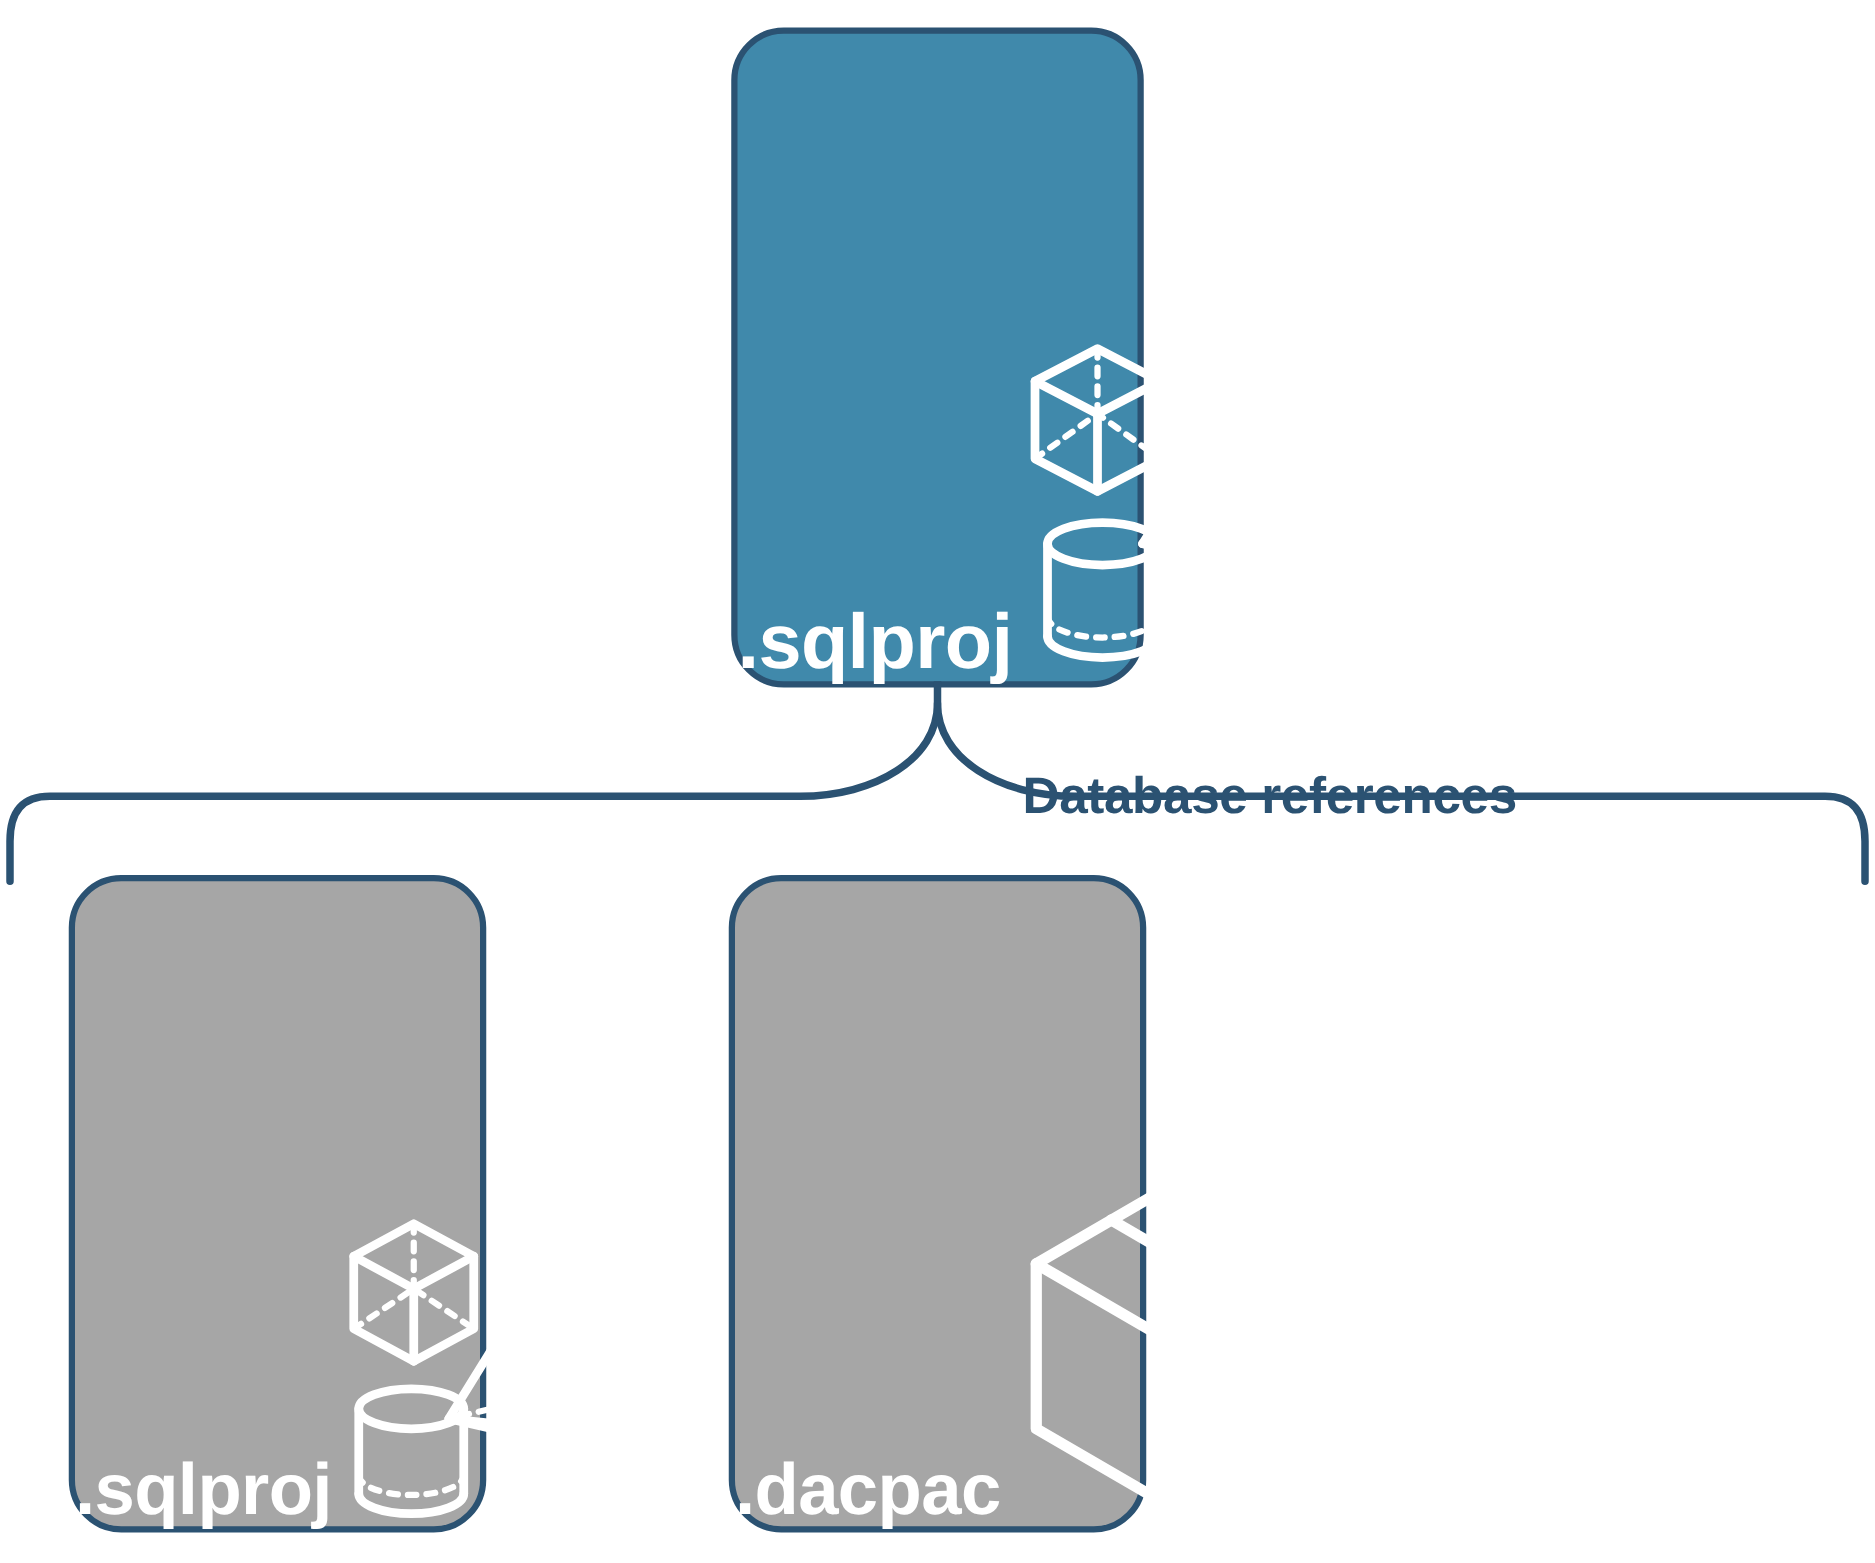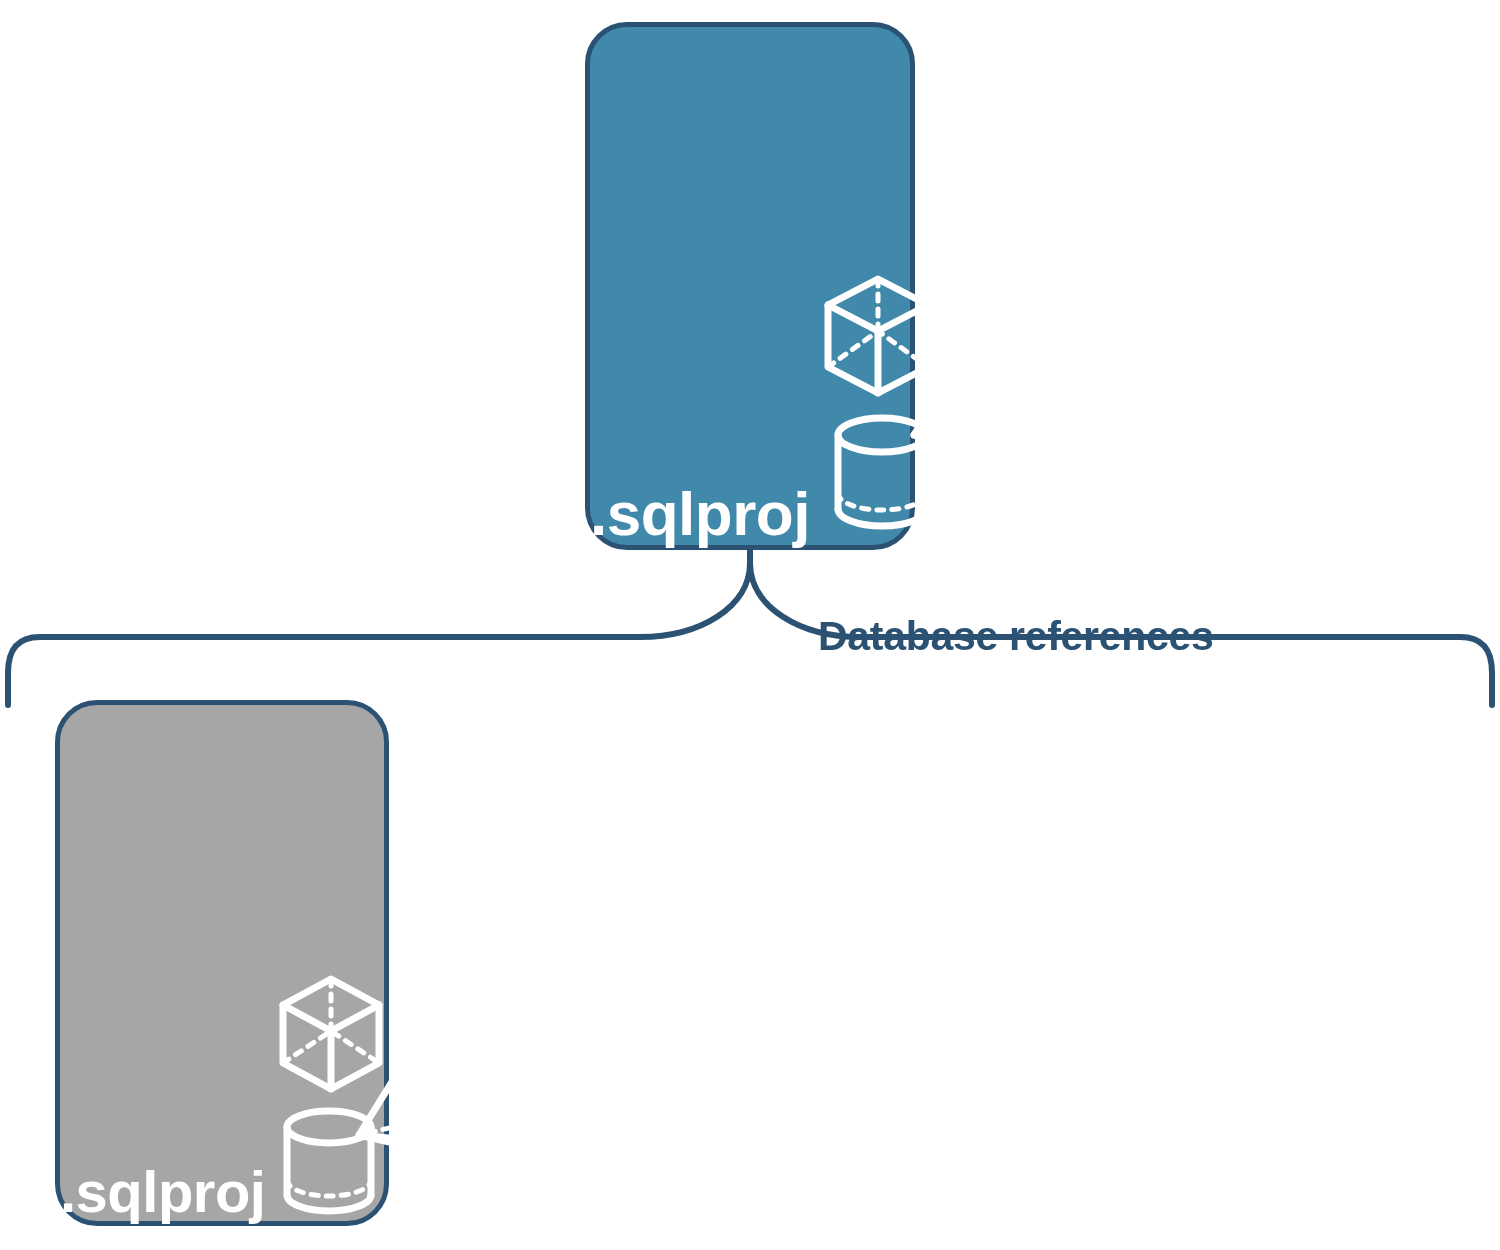--- a/index.html
+++ b/index.html
@@ -219,15 +219,28 @@
           <ellipse cx="48" cy="22" rx="42" ry="16"></ellipse>
           <path d="M6 22 L6 90"></path>
           <path d="M90 22 L90 90"></path>
           <path d="M6 90 a42 16 0 0 0 84 0"></path>
           <path d="M6 75 a42 16 0 0 0 84 0" stroke-dasharray="7 8" stroke-width="5"></path>
         </g>
       </svg>
     </div>
   </div>
 
+  <div class="card card-ref" id="card-dacpac">
+    <div class="card-title">.dacpac</div>
+
+    <div class="icon-wrap">
+      <svg width="290" height="290" viewBox="0 0 290 290" fill="none" stroke="#ffffff" stroke-width="9" stroke-linecap="round" stroke-linejoin="round">
+        <path d="M28 80 L145 12 L262 80 L262 212 L145 280 L28 212 Z"></path>
+        <path d="M28 80 L145 148 L262 80"></path>
+        <path d="M145 148 L145 280"></path>
+        <path d="M88 45 L205 113"></path>
+        <path d="M196 152 L196 198 L165 182 L165 136 Z" stroke-width="8"></path>
+      </svg>
+    </div>
+  </div>
 
 
 </div>
 
 </body></html>

